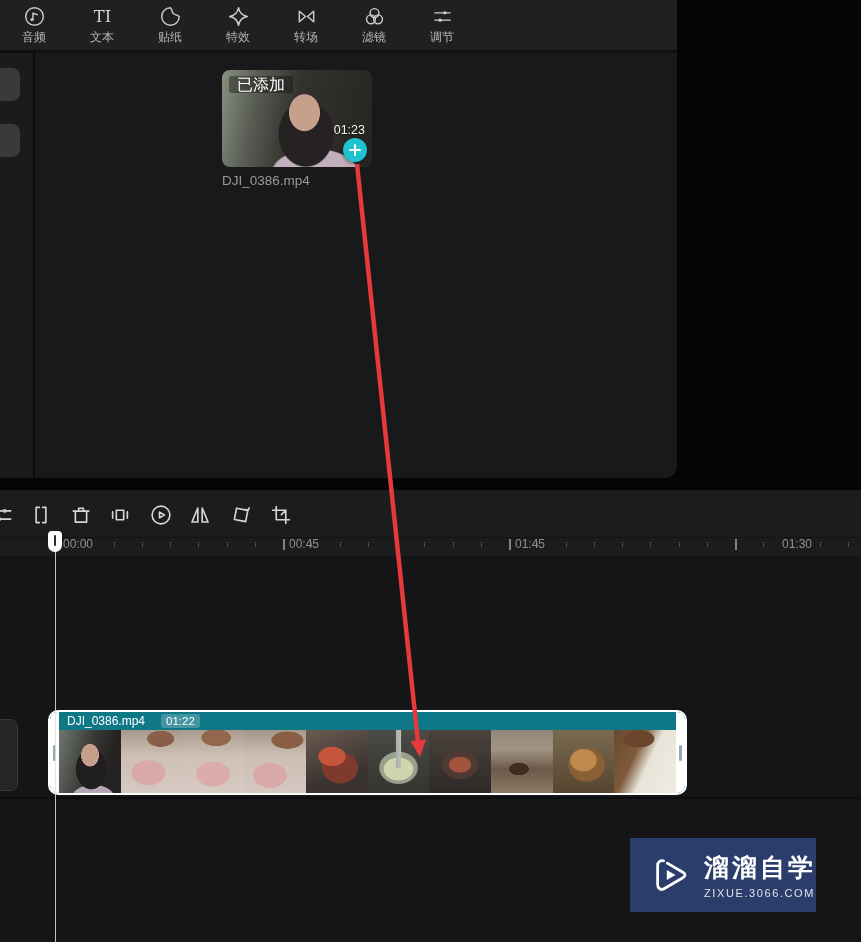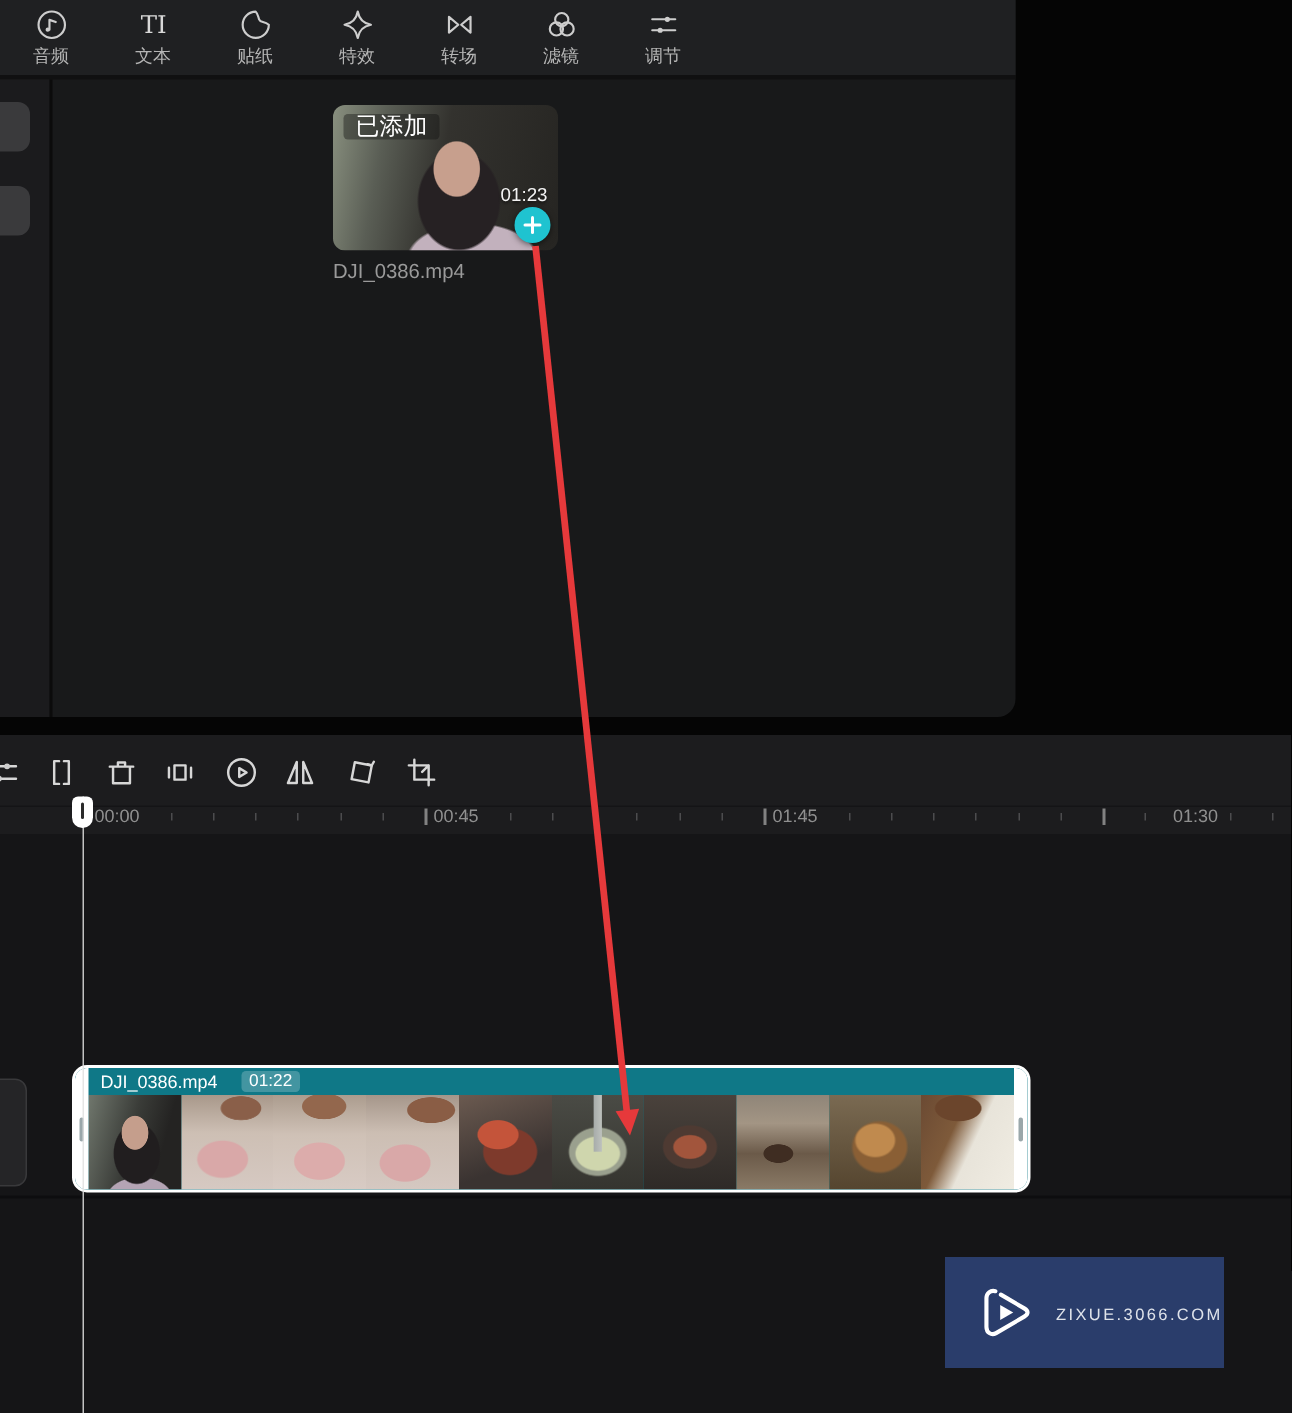--- a/index.html
+++ b/index.html
@@ -353,20 +353,21 @@
   </svg>
 
   <div class="watermark">
     <span class="icon wm-logo">
       <svg viewBox="0 0 48 48">
           <path d="M17 8.5 C13.5 7.5 10.5 10 10.5 13.5 V34.5 C10.5 38.5 14 41 17.5 39 L38 27 C41.2 25.1 41.2 22.9 38 21 L21 11" stroke="#fff" stroke-width="3" fill="none" stroke-linecap="round" stroke-linejoin="round"></path>
           <path d="M20.5 18.5 V29.5 L30 24 Z" fill="#fff" stroke="none"></path>
         </svg>
     </span>
     <span class="wm-text">
+      <span class="wm-title">溜溜自学</span>
       <span class="wm-url">zixue.3066.com</span>
     </span>
   </div>
   <div class="wm-descenders">
       <span>j gy</span>
     </div>
 
 </div>
 
 </body></html>

